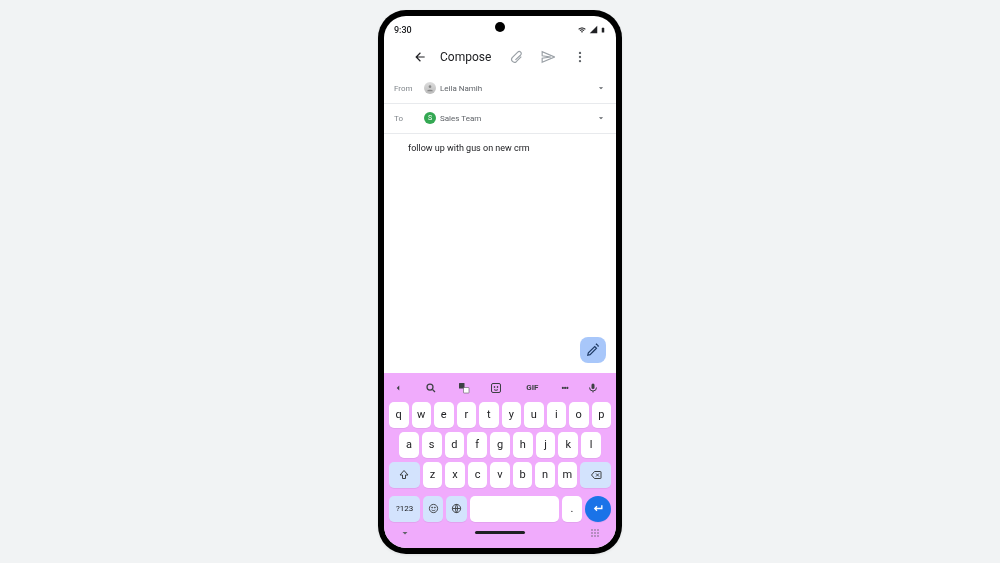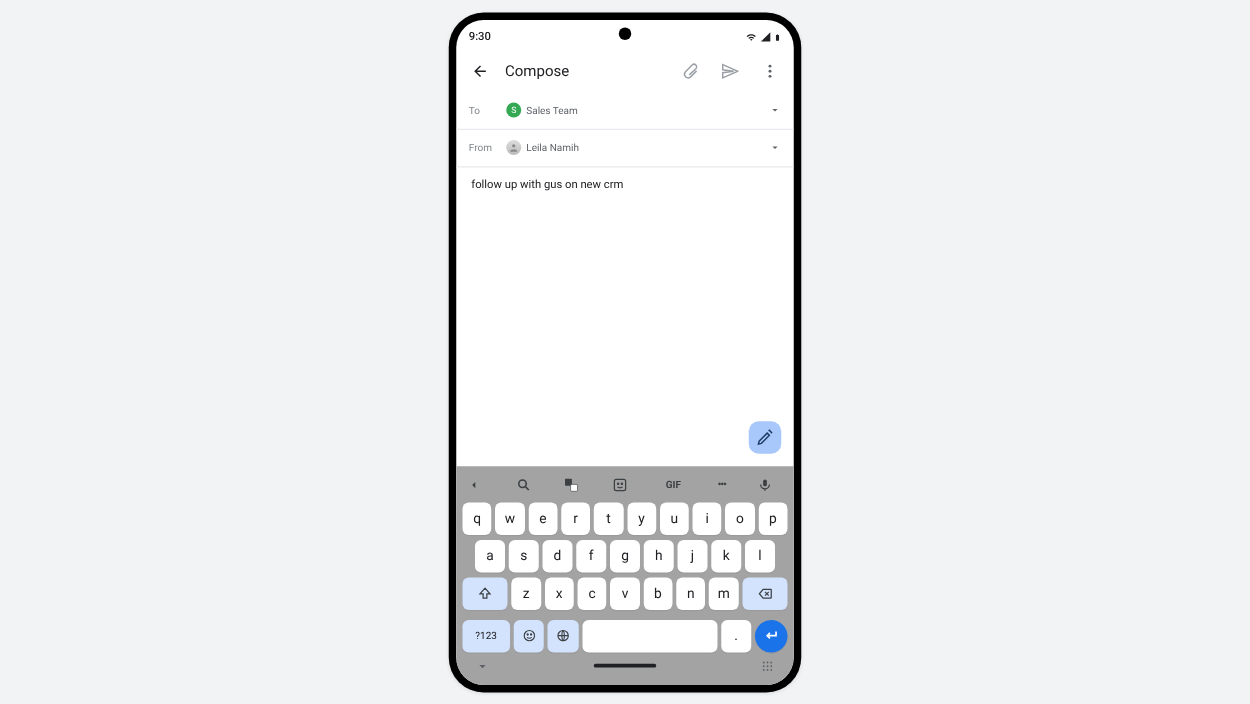--- a/index.html
+++ b/index.html
@@ -7,21 +7,21 @@
     width: 1000px;
     height: 563px;
     background: #f1f3f4;
     font-family: Roboto, Arial, sans-serif;
     display: flex;
     align-items: center;
     justify-content: center;
     overflow: hidden;
   }
   .phone {
-    width: 282px;
+    width: 244px;
     height: 544px;
     background: #000;
     border-radius: 28px;
     padding: 6px;
     position: relative;
     box-shadow: 0 1px 3px rgba(0,0,0,0.08);
   }
   .screen {
     width: 100%;
     height: 100%;
@@ -51,21 +51,21 @@
     align-items: center;
     font-size: 9px;
     font-weight: 500;
     color: #202124;
   }
   .status-icons { display: flex; gap: 2px; align-items: center; }
   .app-bar {
     height: 34px;
     display: flex;
     align-items: center;
-    padding: 0 7px;
+    padding: 0 24px;
     gap: 8px;
   }
   .icon-btn {
     width: 24px;
     height: 24px;
     display: flex;
     align-items: center;
     justify-content: center;
     color: #5f6368;
     cursor: pointer;
@@ -99,35 +99,36 @@
     color: #fff;
   }
   .subject-val { font-size: 8px; color: #202124; }
   .body-area {
     flex: 1;
     padding: 8px 12px;
     font-size: 9px;
     color: #202124;
     line-height: 1.5;
     position: relative;
+    margin-left: 12px;
   }
   .fab {
     position: absolute;
     right: 10px;
     bottom: 10px;
     width: 26px;
     height: 26px;
     background: #a8c7fa;
     border-radius: 8px;
     display: flex;
     align-items: center;
     justify-content: center;
   }
   .keyboard {
-    background: #a3a3a3;
+    background: #f0abfc;
     padding: 3px 3px 6px;
   }
   .kb-suggest {
     height: 24px;
     display: flex;
     align-items: center;
     justify-content: space-between;
     padding: 0 6px;
     color: #3c4043;
   }
@@ -205,41 +206,41 @@
       <div class="icon-btn">
         <svg width="14" height="14" viewBox="0 0 24 24" fill="#5f6368">
             <circle cx="12" cy="5" r="2"></circle>
             <circle cx="12" cy="12" r="2"></circle>
             <circle cx="12" cy="19" r="2"></circle>
           </svg>
       </div>
     </div>
 
     <div class="row">
-      <span class="row-label">To</span>
-      <span class="chip">
-        <span class="avatar" style="background:#34a853">S</span>
-        <span>Sales Team</span>
-      </span>
-      <span class="spacer"></span>
-      <svg width="10" height="10" viewBox="0 0 24 24" fill="#5f6368">
-          <path d="M7 10l5 5 5-5z"></path>
-        </svg>
-    </div>
-
-    <div class="row">
       <span class="row-label">From</span>
       <span class="chip">
         <span class="avatar" style="background:linear-gradient(#ddd,#bbb)">
           <svg width="8" height="8" viewBox="0 0 24 24" fill="#888">
               <circle cx="12" cy="8" r="4"></circle>
               <path d="M4 20c0-4 16-4 16 0v2H4z"></path>
             </svg>
         </span>
         <span>Leila Namih</span>
+      </span>
+      <span class="spacer"></span>
+      <svg width="10" height="10" viewBox="0 0 24 24" fill="#5f6368">
+          <path d="M7 10l5 5 5-5z"></path>
+        </svg>
+    </div>
+
+    <div class="row">
+      <span class="row-label">To</span>
+      <span class="chip">
+        <span class="avatar" style="background:#34a853">S</span>
+        <span>Sales Team</span>
       </span>
       <span class="spacer"></span>
       <svg width="10" height="10" viewBox="0 0 24 24" fill="#5f6368">
           <path d="M7 10l5 5 5-5z"></path>
         </svg>
     </div>
 
 
     <div class="body-area">
       <div>follow up with gus on new crm</div>

